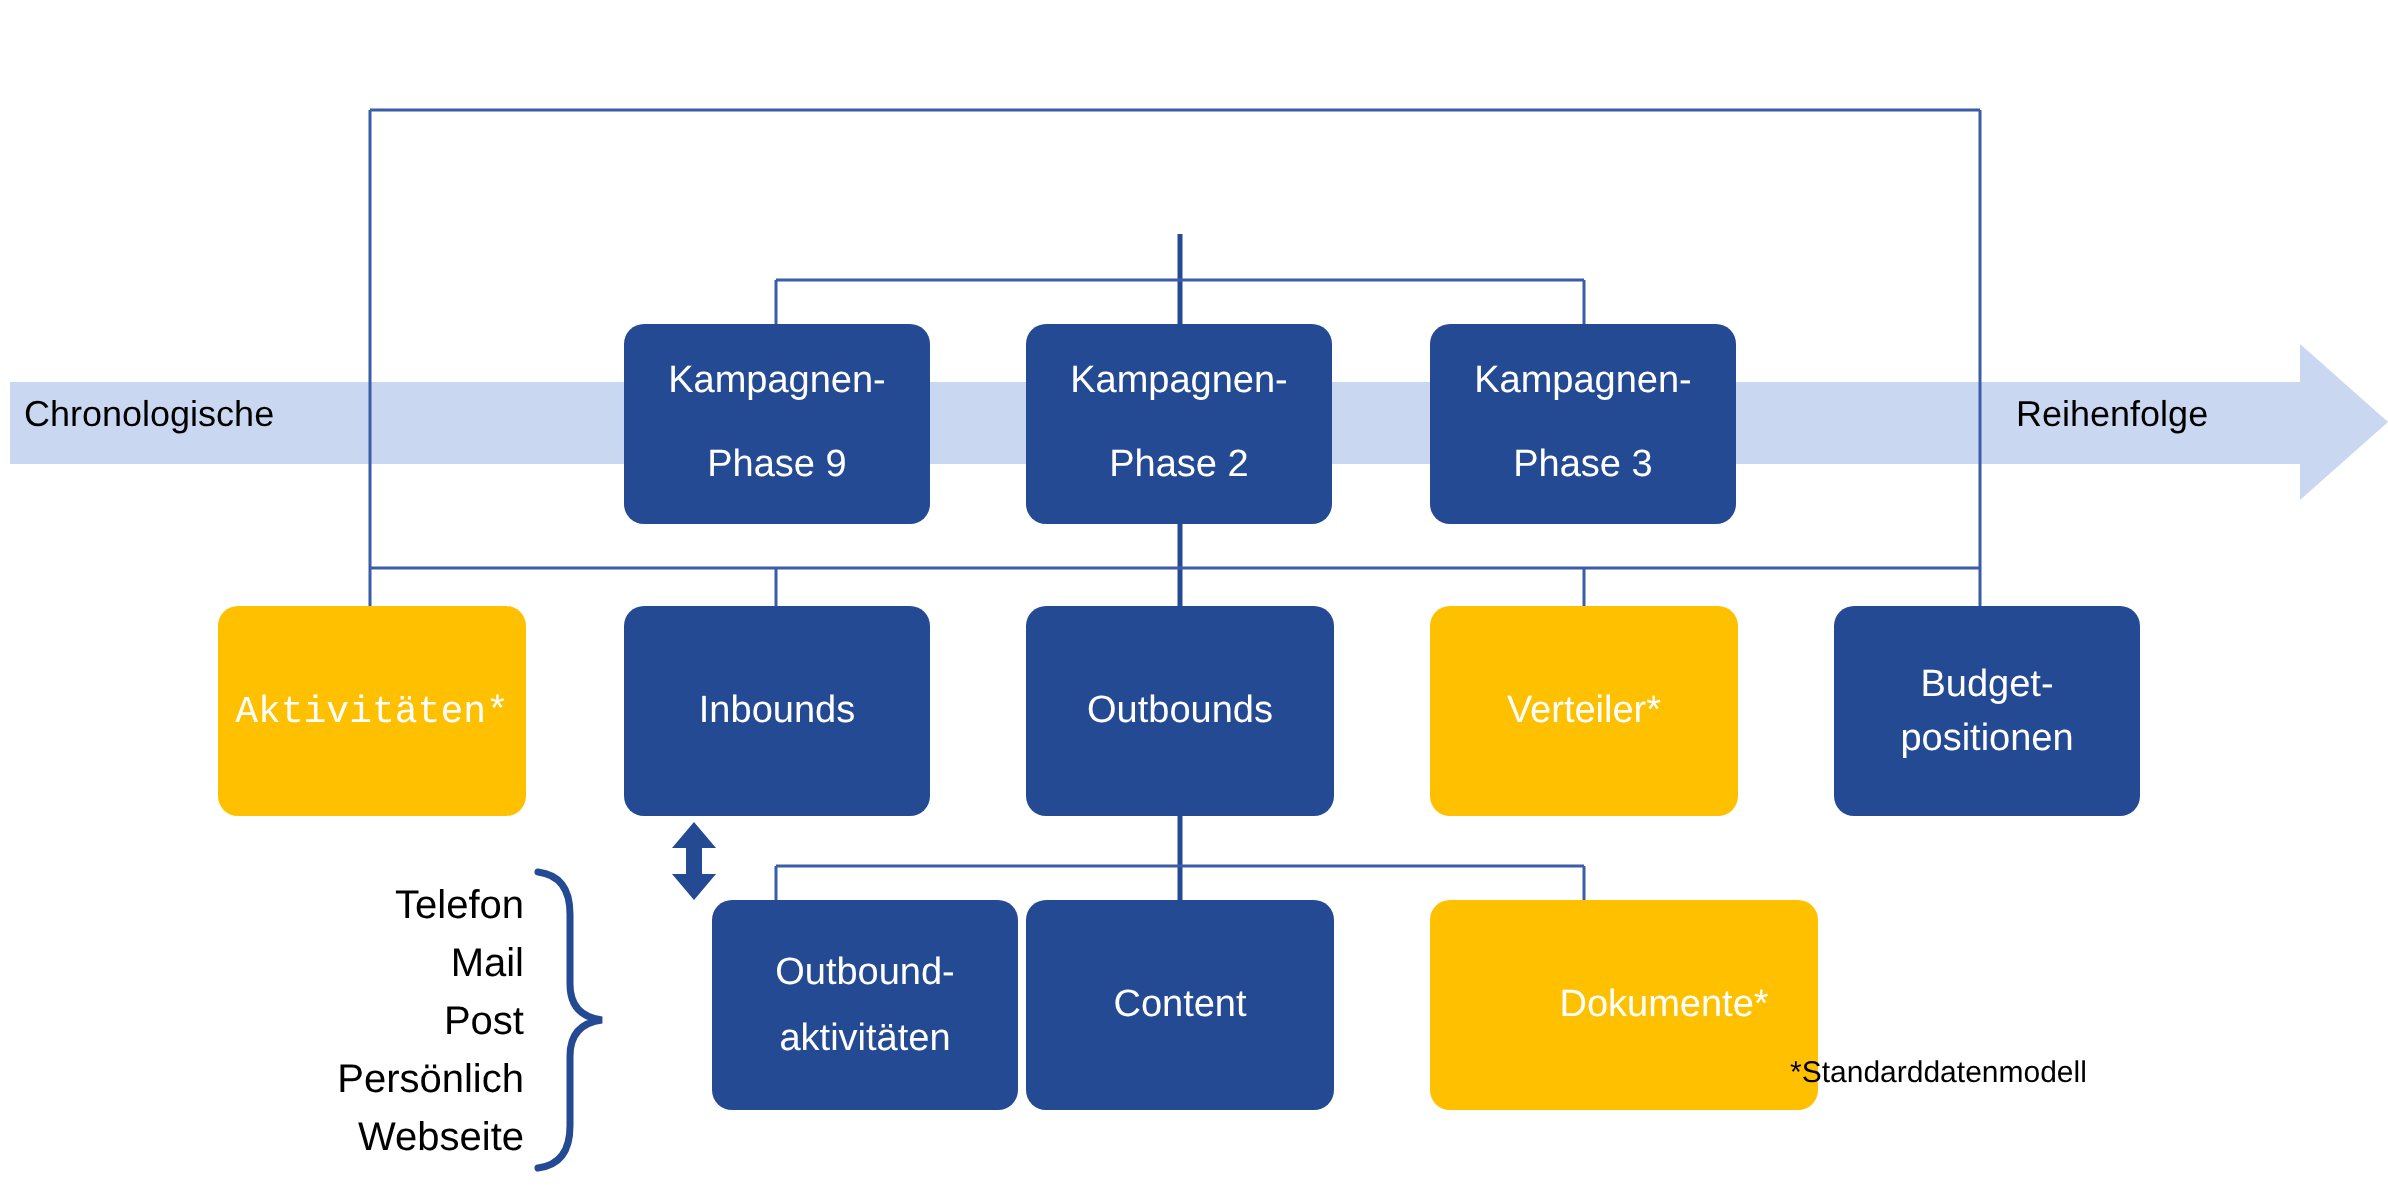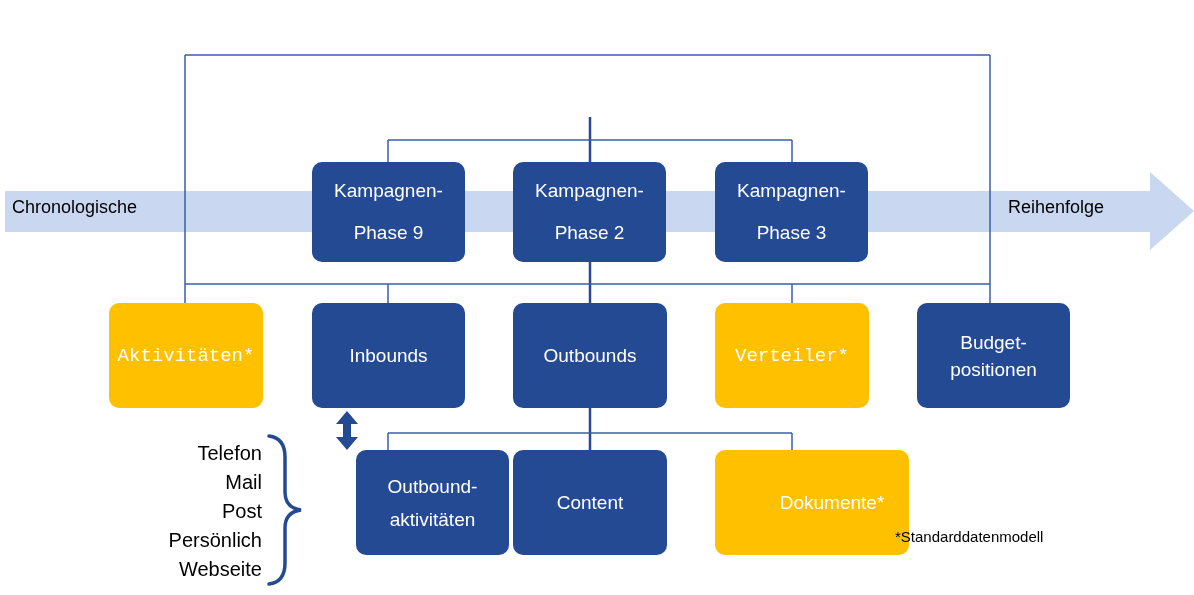--- a/index.html
+++ b/index.html
@@ -83,21 +83,21 @@
 
   <div class="box yellow" style="left:109px;top:303px;width:154px;height:105px;font-family:Liberation Mono, monospace;">
     <span>Aktivitäten*</span>
   </div>
   <div class="box blue" style="left:312px;top:303px;width:153px;height:105px;">
     <span>Inbounds</span>
   </div>
   <div class="box blue" style="left:513px;top:303px;width:154px;height:105px;">
     <span>Outbounds</span>
   </div>
-  <div class="box yellow" style="left:715px;top:303px;width:154px;height:105px;font-family:Liberation Mono, monospace;">
+  <div class="box yellow" style="left:715px;top:303px;width:154px;height:105px;">
     <span>Verteiler*</span>
   </div>
   <div class="box blue tight" style="left:917px;top:303px;width:153px;height:105px;">
     <span>Budget-</span>
     <span>positionen</span>
   </div>
 
   <div class="box blue mid" style="left:312px;top:450px;width:153px;height:105px;margin-left:44px;">
     <span>Outbound-</span>
     <span>aktivitäten</span>

